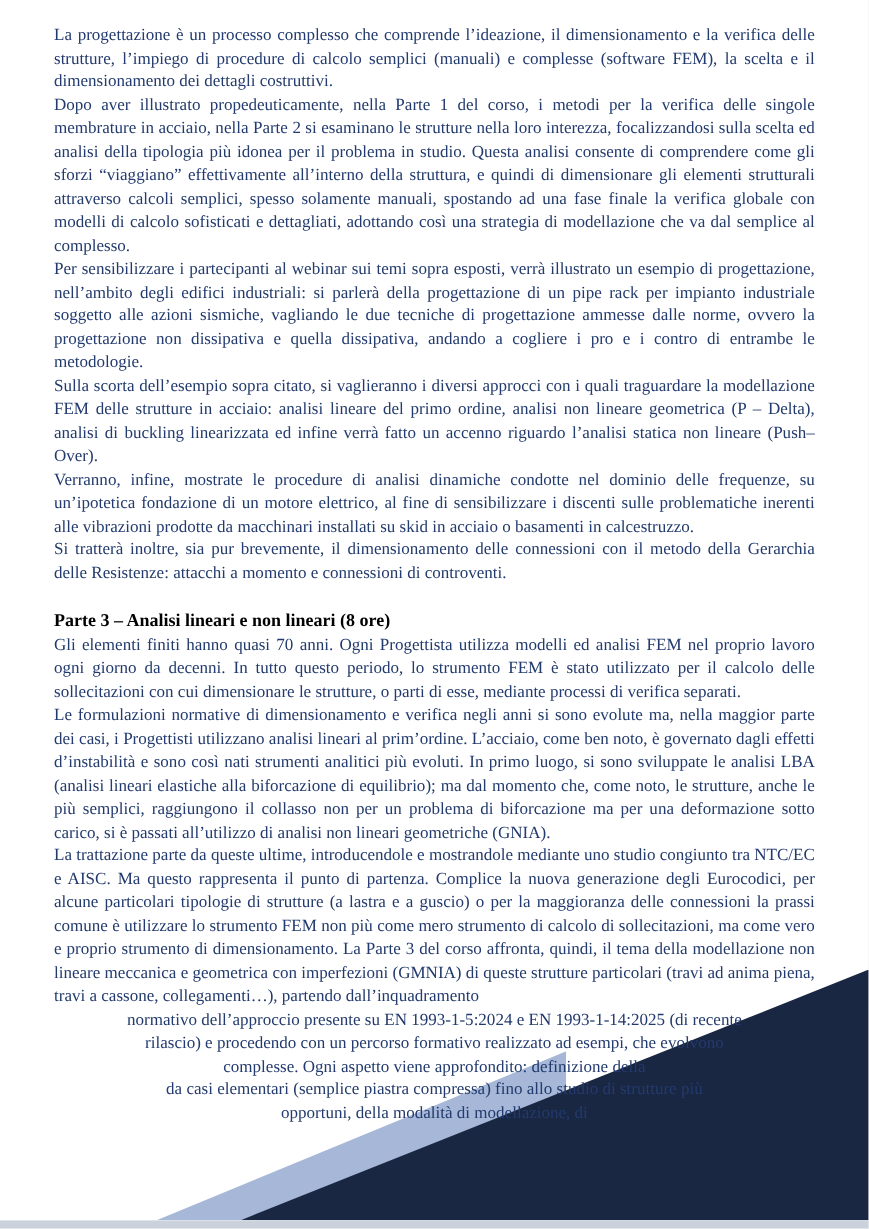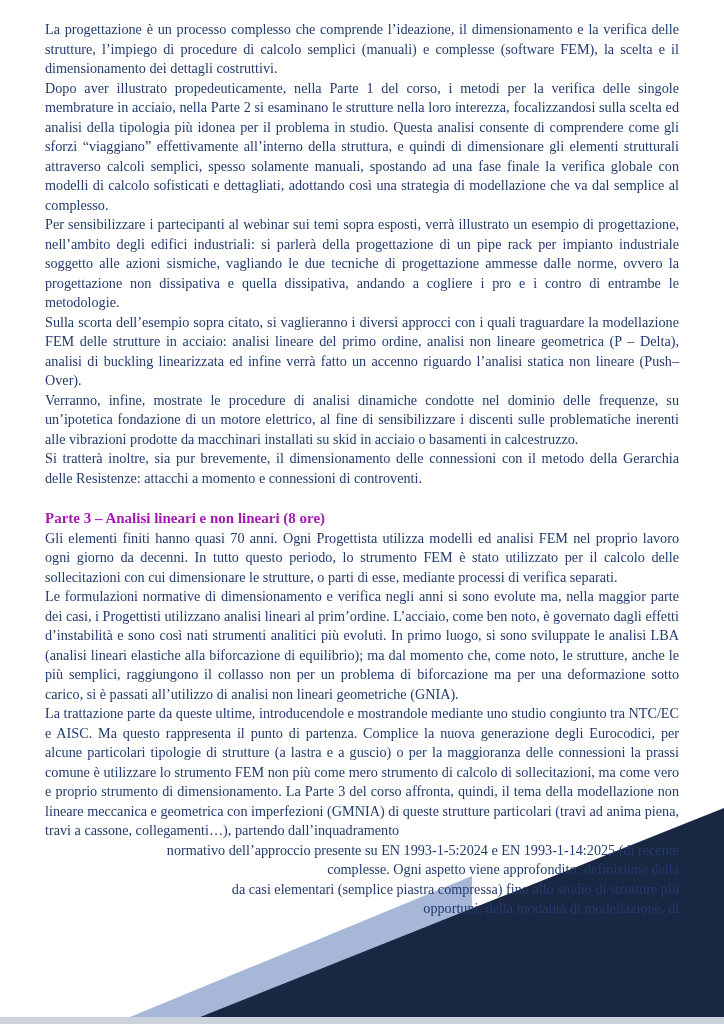--- a/index.html
+++ b/index.html
@@ -23,21 +23,21 @@
     text-align:justify;
   }
   .section-heading{
     margin:21px 0 0 0;
     font-size:15px;
     font-weight:bold;
     color:#223a6d;
     line-height:19.5px;
   }
   .tail-line{
-    text-align:right;
+    text-align:center;
     white-space:nowrap;
   }
   
   .shape{position:absolute;z-index:1;}
   .triangle-dark{
     left:200px;top:808px;width:524px;height:209px;
     clip-path:polygon(100% 0,100% 100%,0 100%);
   }
   .stripe-light{
     left:130px;top:876px;width:342px;height:141px;
@@ -53,28 +53,29 @@
 <div class="page" style="background: rgb(255, 255, 255);">
 
   <div class="text-col" style="color: rgb(34, 58, 109);">
     <p class="para">La progettazione è un processo complesso che comprende l’ideazione, il dimensionamento e la verifica delle strutture, l’impiego di procedure di calcolo semplici (manuali) e complesse (software FEM), la scelta e il dimensionamento dei dettagli costruttivi.</p>
     <p class="para">Dopo aver illustrato propedeuticamente, nella Parte 1 del corso, i metodi per la verifica delle singole membrature in acciaio, nella Parte 2 si esaminano le strutture nella loro interezza, focalizzandosi sulla scelta ed analisi della tipologia più idonea per il problema in studio. Questa analisi consente di comprendere come gli sforzi “viaggiano” effettivamente all’interno della struttura, e quindi di dimensionare gli elementi strutturali attraverso calcoli semplici, spesso solamente manuali, spostando ad una fase finale la verifica globale con modelli di calcolo sofisticati e dettagliati, adottando così una strategia di modellazione che va dal semplice al complesso.</p>
     <p class="para">Per sensibilizzare i partecipanti al webinar sui temi sopra esposti, verrà illustrato un esempio di progettazione, nell’ambito degli edifici industriali: si parlerà della progettazione di un pipe rack per impianto industriale soggetto alle azioni sismiche, vagliando le due tecniche di progettazione ammesse dalle norme, ovvero la progettazione non dissipativa e quella dissipativa, andando a cogliere i pro e i contro di entrambe le metodologie.</p>
     <p class="para">Sulla scorta dell’esempio sopra citato, si vaglieranno i diversi approcci con i quali traguardare la modellazione FEM delle strutture in acciaio: analisi lineare del primo ordine, analisi non lineare geometrica (P – Delta), analisi di buckling linearizzata ed infine verrà fatto un accenno riguardo l’analisi statica non lineare (Push–Over).</p>
     <p class="para">Verranno, infine, mostrate le procedure di analisi dinamiche condotte nel dominio delle frequenze, su un’ipotetica fondazione di un motore elettrico, al fine di sensibilizzare i discenti sulle problematiche inerenti alle vibrazioni prodotte da macchinari installati su skid in acciaio o basamenti in calcestruzzo.</p>
     <p class="para">Si tratterà inoltre, sia pur brevemente, il dimensionamento delle connessioni con il metodo della Gerarchia delle Resistenze: attacchi a momento e connessioni di controventi.</p>
 
-    <h2 class="section-heading" style="color: #a21caf;">Parte 3 – Analisi lineari e non lineari (8 ore)</h2>
+    <h2 class="section-heading" style="color: #000000;">Parte 3 – Analisi lineari e non lineari (8 ore)</h2>
 
     <p class="para">Gli elementi finiti hanno quasi 70 anni. Ogni Progettista utilizza modelli ed analisi FEM nel proprio lavoro ogni giorno da decenni. In tutto questo periodo, lo strumento FEM è stato utilizzato per il calcolo delle sollecitazioni con cui dimensionare le strutture, o parti di esse, mediante processi di verifica separati.</p>
     <p class="para">Le formulazioni normative di dimensionamento e verifica negli anni si sono evolute ma, nella maggior parte dei casi, i Progettisti utilizzano analisi lineari al prim’ordine. L’acciaio, come ben noto, è governato dagli effetti d’instabilità e sono così nati strumenti analitici più evoluti. In primo luogo, si sono sviluppate le analisi LBA (analisi lineari elastiche alla biforcazione di equilibrio); ma dal momento che, come noto, le strutture, anche le più semplici, raggiungono il collasso non per un problema di biforcazione ma per una deformazione sotto carico, si è passati all’utilizzo di analisi non lineari geometriche (GNIA).</p>
     <p class="para">La trattazione parte da queste ultime, introducendole e mostrandole mediante uno studio congiunto tra NTC/EC e AISC. Ma questo rappresenta il punto di partenza. Complice la nuova generazione degli Eurocodici, per alcune particolari tipologie di strutture (a lastra e a guscio) o per la maggioranza delle connessioni la prassi comune è utilizzare lo strumento FEM non più come mero strumento di calcolo di sollecitazioni, ma come vero e proprio strumento di dimensionamento. La Parte 3 del corso affronta, quindi, il tema della modellazione non lineare meccanica e geometrica con imperfezioni (GMNIA) di queste strutture particolari (travi ad anima piena, travi a cassone, collegamenti…), partendo dall’inquadramento</p>
 
     <div>
       <div class="tail-line">normativo dell’approccio presente su EN 1993-1-5:2024 e EN 1993-1-14:2025 (di recente</div>
+      <div class="tail-line">rilascio) e procedendo con un percorso formativo realizzato ad esempi, che evolvono</div>
       <div class="tail-line">complesse. Ogni aspetto viene approfondito: definizione della</div>
       <div class="tail-line">da casi elementari (semplice piastra compressa) fino allo studio di strutture più</div>
       <div class="tail-line">opportuni, della modalità di modellazione, di</div>
 
     </div>
   </div>
 
   <div class="shape stripe-light" style="background: rgb(166, 183, 215);"></div>
   <div class="shape triangle-dark" style="background: rgb(26, 39, 67);"></div>
   <div class="shape bottom-bar" style="background: rgb(203, 210, 220);"></div>

